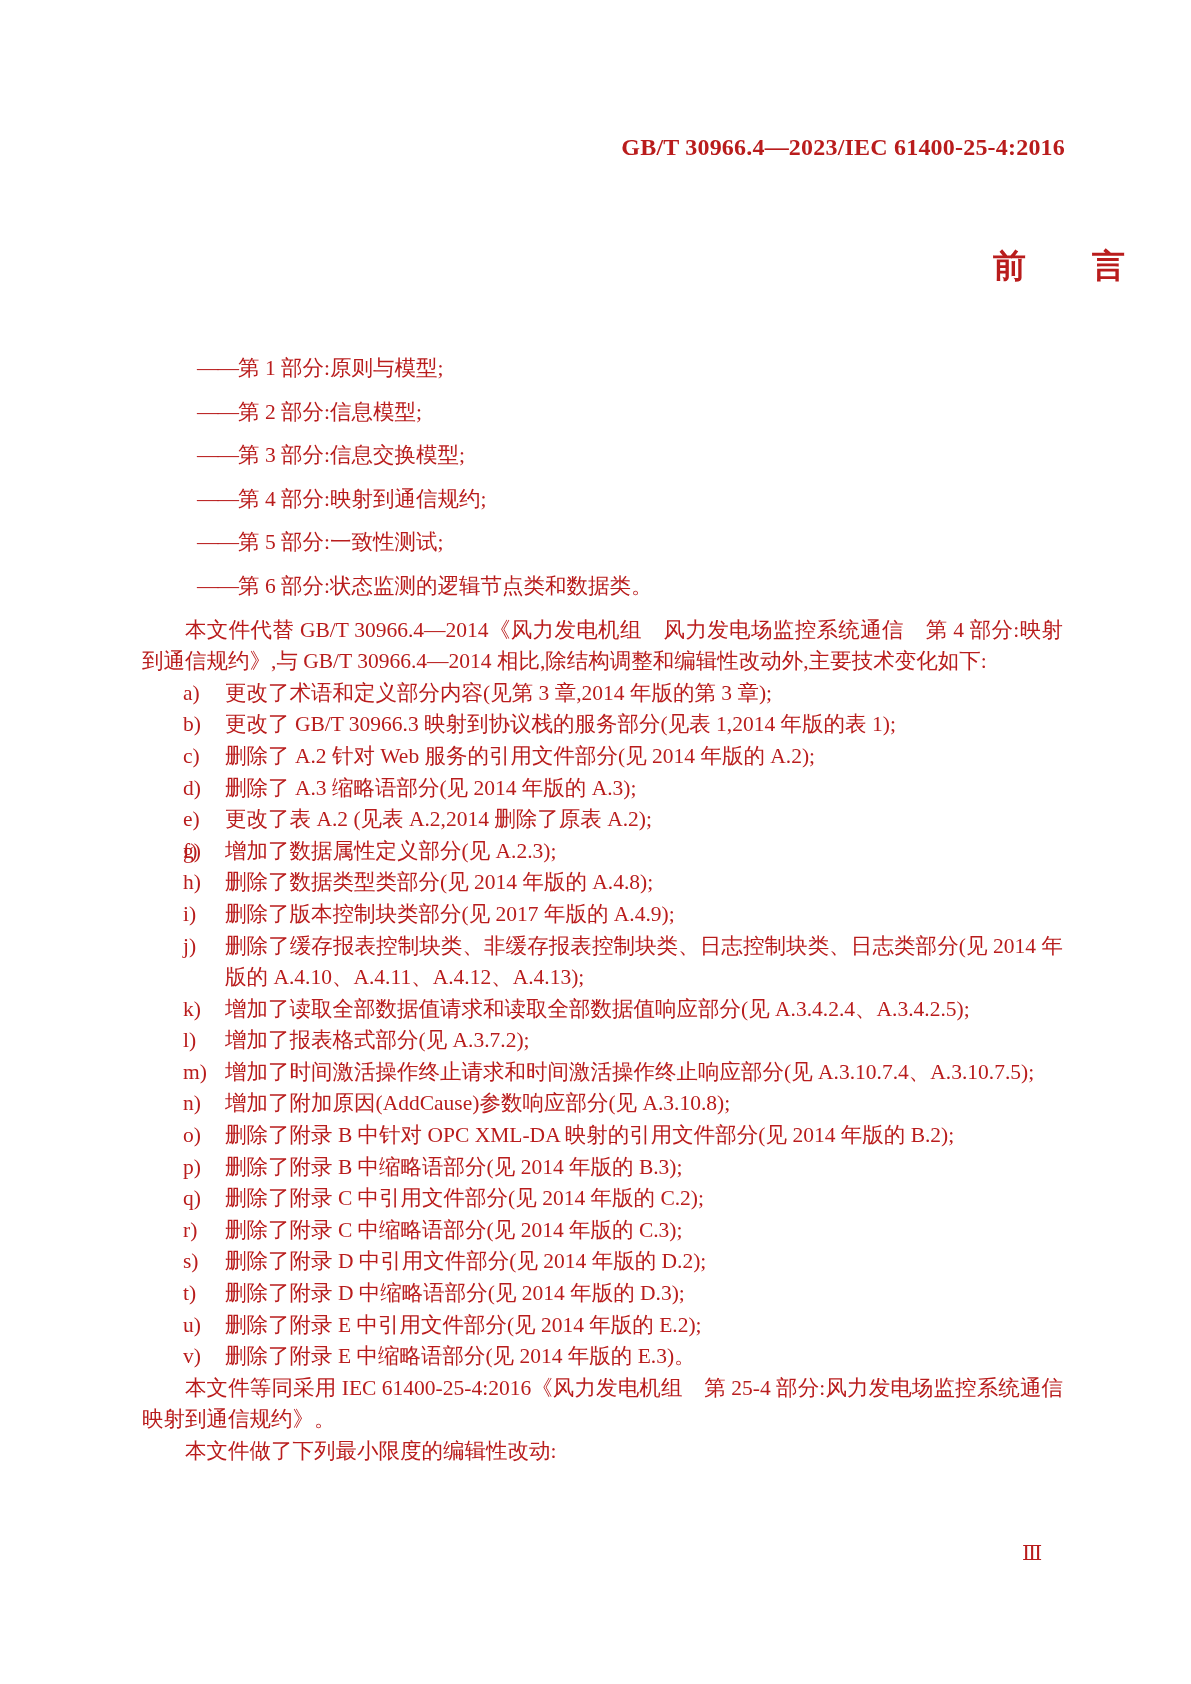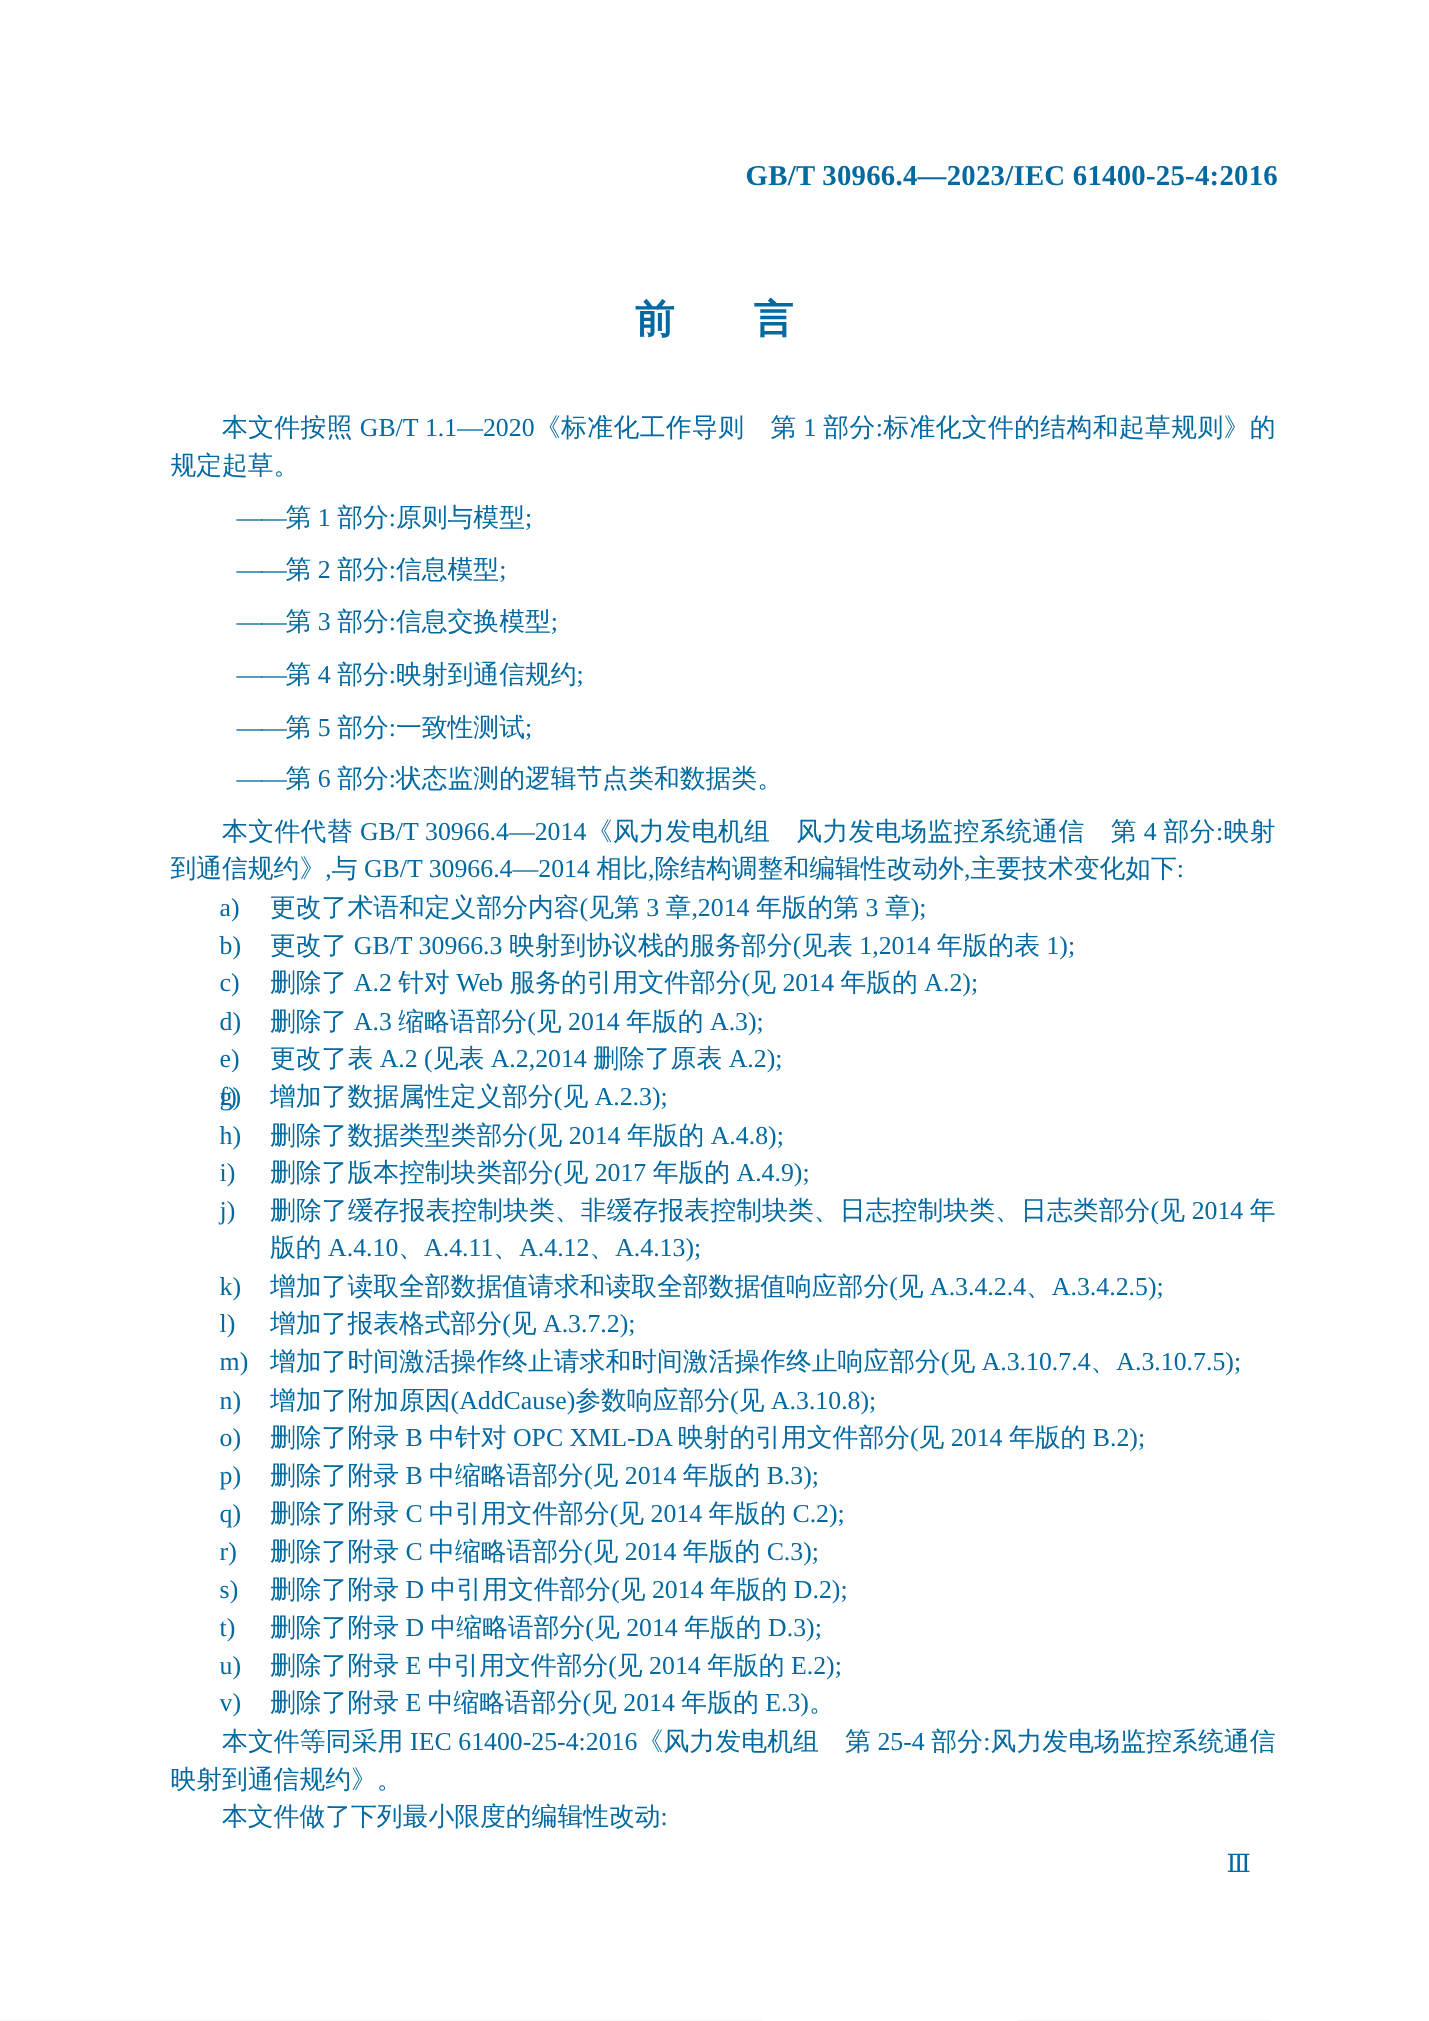--- a/index.html
+++ b/index.html
@@ -7,38 +7,38 @@
     padding: 0;
     background: #e8e8e8;
   }
   .page {
     position: relative;
     width: 1191px;
     height: 1684px;
     margin: 0 auto;
     background: #ffffff;
     font-family: "Liberation Serif", "DejaVu Serif", serif;
-    color: #0369a1;
+    color: #b91c1c;
     overflow: hidden;
   }
   .header-code {
     position: absolute;
     top: 134px;
     right: 126px;
     font-size: 24px;
     font-weight: bold;
     letter-spacing: 0.2px;
     white-space: nowrap;
   }
   .doc-title {
     position: absolute;
     top: 244px;
     left: 0;
     width: 100%;
-    text-align: center;
+    text-align: right;
     font-size: 33px;
     font-weight: bold;
     letter-spacing: 2em;
     text-indent: 2em;
     white-space: nowrap;
   }
   .doc-body {
     position: absolute;
     left: 142px;
     top: 341px;
@@ -78,21 +78,20 @@
 </head>
 <body>
 
 <div class="page">
 
   <div class="header-code">GB/T 30966.4—2023/IEC 61400-25-4:2016</div>
 
   <h1 class="doc-title" style="margin:0;">前言</h1>
 
   <div class="doc-body">
-      <div class="para">本文件按照 GB/T 1.1—2020《标准化工作导则　第 1 部分:标准化文件的结构和起草规则》的规定起草。</div>
       <div class="dash-item"><span class="dash-marker">——</span><span>第 1 部分:原则与模型;</span></div>
       <div class="dash-item"><span class="dash-marker">——</span><span>第 2 部分:信息模型;</span></div>
       <div class="dash-item"><span class="dash-marker">——</span><span>第 3 部分:信息交换模型;</span></div>
       <div class="dash-item"><span class="dash-marker">——</span><span>第 4 部分:映射到通信规约;</span></div>
       <div class="dash-item"><span class="dash-marker">——</span><span>第 5 部分:一致性测试;</span></div>
       <div class="dash-item"><span class="dash-marker">——</span><span>第 6 部分:状态监测的逻辑节点类和数据类。</span></div>
       <div class="para">本文件代替 GB/T 30966.4—2014《风力发电机组　风力发电场监控系统通信　第 4 部分:映射到通信规约》,与 GB/T 30966.4—2014 相比,除结构调整和编辑性改动外,主要技术变化如下:</div>
       <div class="letter-item"><span class="item-marker">a)</span><span class="item-text">更改了术语和定义部分内容(见第 3 章,2014 年版的第 3 章);</span></div>
       <div class="letter-item"><span class="item-marker">b)</span><span class="item-text">更改了 GB/T 30966.3 映射到协议栈的服务部分(见表 1,2014 年版的表 1);</span></div>
       <div class="letter-item"><span class="item-marker">c)</span><span class="item-text">删除了 A.2 针对 Web 服务的引用文件部分(见 2014 年版的 A.2);</span></div>

